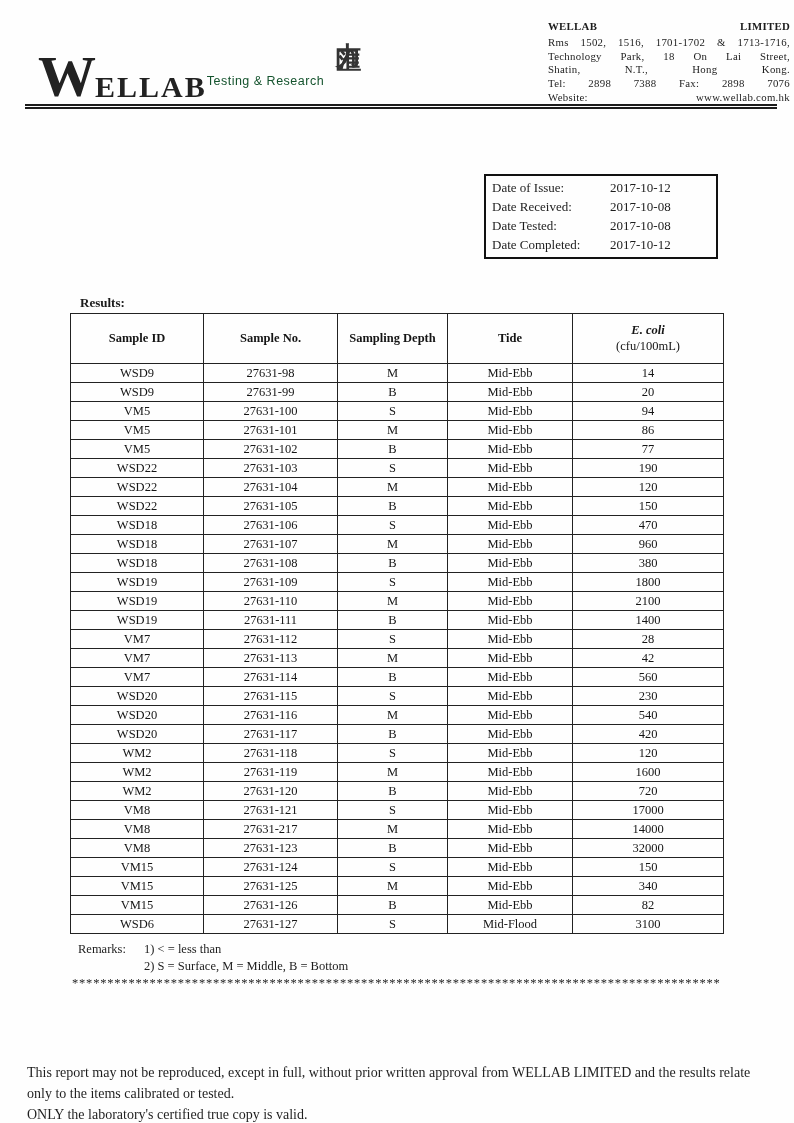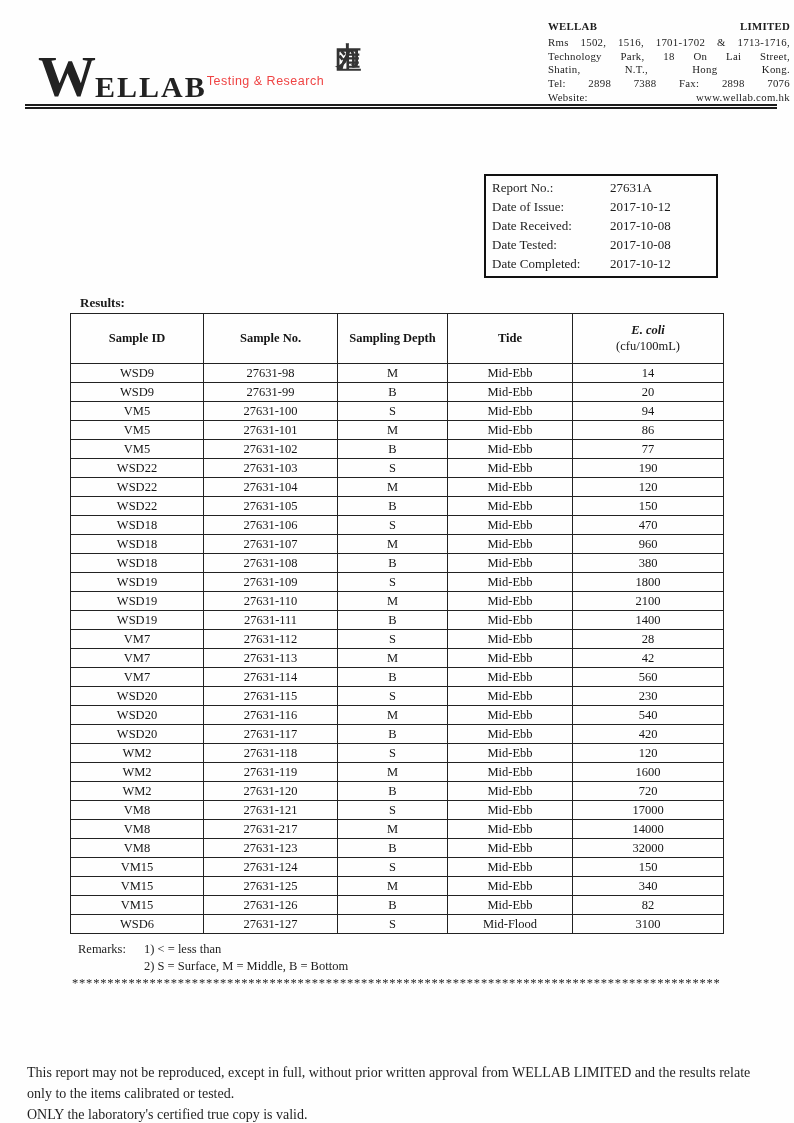--- a/index.html
+++ b/index.html
@@ -13,21 +13,21 @@
     color: #1c1c1c;
     overflow: hidden;
   }
 
   
   .logo { position: absolute; left: 38px; top: 42px; display: flex; align-items: flex-end; }
   .logo-text { display: flex; align-items: flex-end; }
   .logo-w { font-size: 58px; font-weight: bold; line-height: 0.8; letter-spacing: -2px; color: #222; }
   .logo-rest-wrap { display: flex; margin-left: 1px; }
   .logo-rest { font-size: 30px; font-weight: bold; letter-spacing: 2px; line-height: 0.9; color: #222; }
-  .logo-tagline { font-size: 12.5px; letter-spacing: 0.5px; color: #ef4444; margin-top: 1px; font-family: "Liberation Sans", sans-serif; }
+  .logo-tagline { font-size: 12.5px; letter-spacing: 0.5px; color: #14532d; margin-top: 1px; font-family: "Liberation Sans", sans-serif; }
   .logo-cjk { font-size: 26px; font-weight: bold; color: #333; margin-left: 8px; position: relative; top: -14px;
               font-family: "DejaVu Sans", sans-serif; writing-mode: vertical-rl; text-orientation: upright; letter-spacing: -6px; height: 58px; }
 
   .company { position: absolute; left: 548px; top: 20px; width: 242px; }
   .company-name { font-size: 12px; font-weight: bold; letter-spacing: 2.5px; margin-bottom: 2px; }
   .company-line { font-size: 10.8px; letter-spacing: 0.3px; line-height: 1.28; text-align: justify; text-align-last: justify; }
 
   .header-rule { position: absolute; left: 25px; top: 104px; width: 752px; height: 5px;
                  border-top: 2px solid #1b1b1b; border-bottom: 2px solid #1b1b1b; }
 
@@ -96,24 +96,20 @@
         <div class="company-line">Shatin, N.T., Hong Kong.</div>
         <div class="company-line">Tel: 2898 7388  Fax: 2898 7076</div>
         <div class="company-line">Website: www.wellab.com.hk</div>
       </div>
   </div>
 
   <div class="header-rule"></div>
 
 
   <div class="info-box">
-      <div class="info-row">
-        <span class="info-label">Report No.:</span>
-        <span class="info-value">27631A</span>
-      </div>
       <div class="info-row">
         <span class="info-label">Date of Issue:</span>
         <span class="info-value">2017-10-12</span>
       </div>
       <div class="info-row">
         <span class="info-label">Date Received:</span>
         <span class="info-value">2017-10-08</span>
       </div>
       <div class="info-row">
         <span class="info-label">Date Tested:</span>

